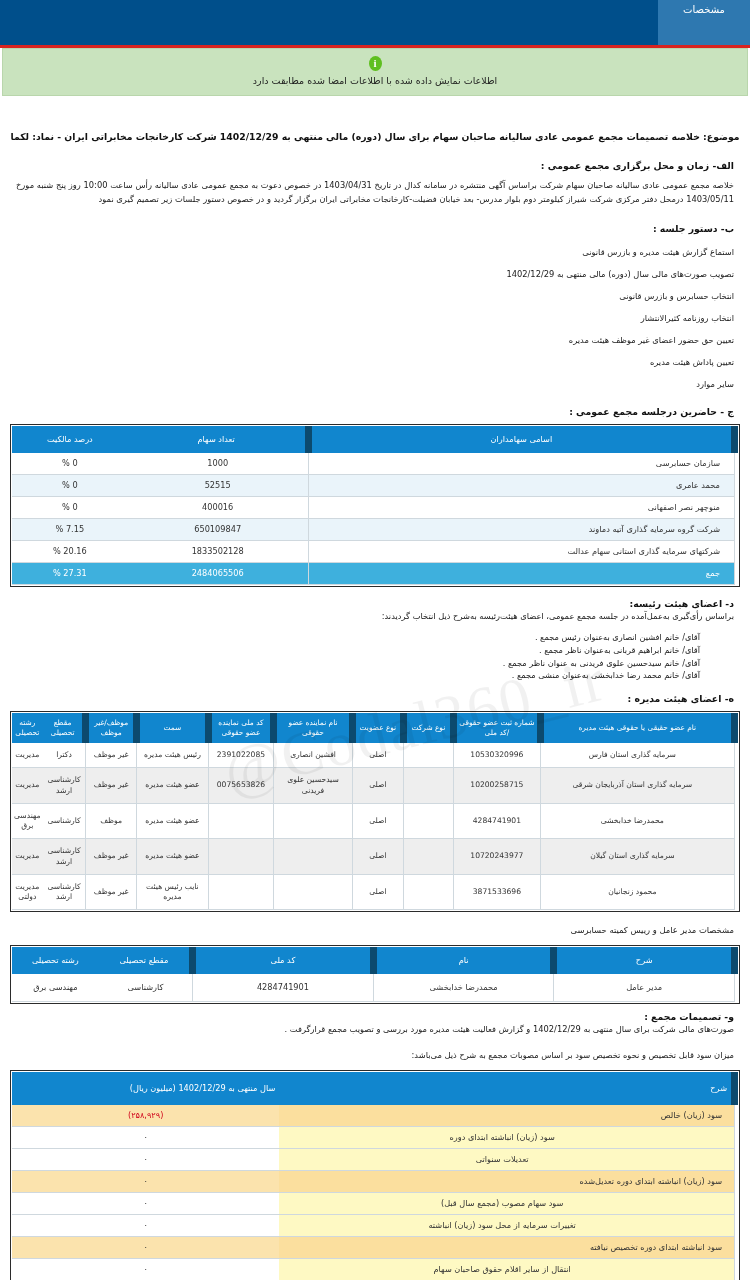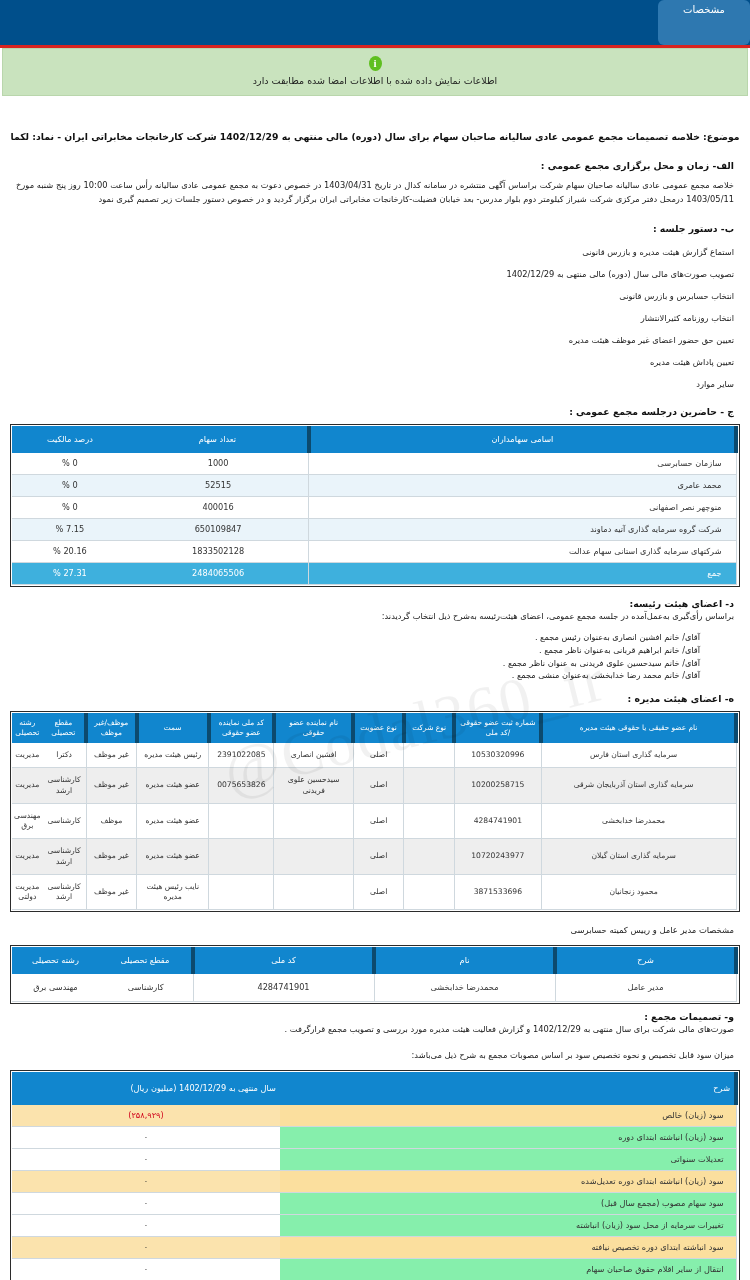--- a/index.html
+++ b/index.html
@@ -23,21 +23,20 @@
   }
   .tab-active {
     width: 92px;
     background: #2e78b0;
     color: #ffffff;
     font-size: 10px;
     display: flex;
     align-items: flex-start;
     justify-content: center;
     padding-top: 4px;
-    border-radius: 6px;
   }
   .redline { height: 3px; background: #d9231f; }
 
   
   .notice {
     background: #c9e3be;
     border: 1px solid #b9d6ac;
     margin: 0 2px;
     padding: 7px 0 9px;
     text-align: center;
@@ -122,21 +121,21 @@
     border: 1px solid #2b2b2b;
     padding: 1px;
     background: #fff;
   }
   thead th {
     background: #1186ce;
     color: #ffffff;
     font-weight: normal;
     text-align: center;
     padding: 8px 3px;
-    border-right: 4px solid #0c4a6e;
+    border-right: 7px solid #0c4a6e;
     line-height: 1.35;
   }
   thead th:last-child { border-right: none; }
   tbody td {
     text-align: center;
     padding: 5px 3px;
     border-right: 1px solid #cfd8de;
     border-bottom: 1px solid #cfd8de;
     color: #333;
     line-height: 1.35;
@@ -165,21 +164,21 @@
   
   .t-profit thead th { padding: 11px 4px; text-align: right; }
   .t-profit th.col-desc { width: 63%; }
   .t-profit td.desc {
     text-align: right;
     padding-right: 12px;
   }
   .t-profit td.val { text-align: center; }
   .t-profit tr.hl td.desc { background: #fbdf9e; }
   .t-profit tr.hl td.val  { background: #fbe3ad; }
-  .t-profit tr.pl td.desc { background: #86efac; }
+  .t-profit tr.pl td.desc { background: #fef9c3; text-align: center; }
   .t-profit tr.pl td.val  { background: #ffffff; }
   .neg { color: #d0021b; }
 
   
   .watermark {
     position: absolute;
     top: 690px; right: 140px;
     font-size: 62px;
     color: rgba(0,0,0,0.055);
     font-family: "Liberation Serif", serif;

